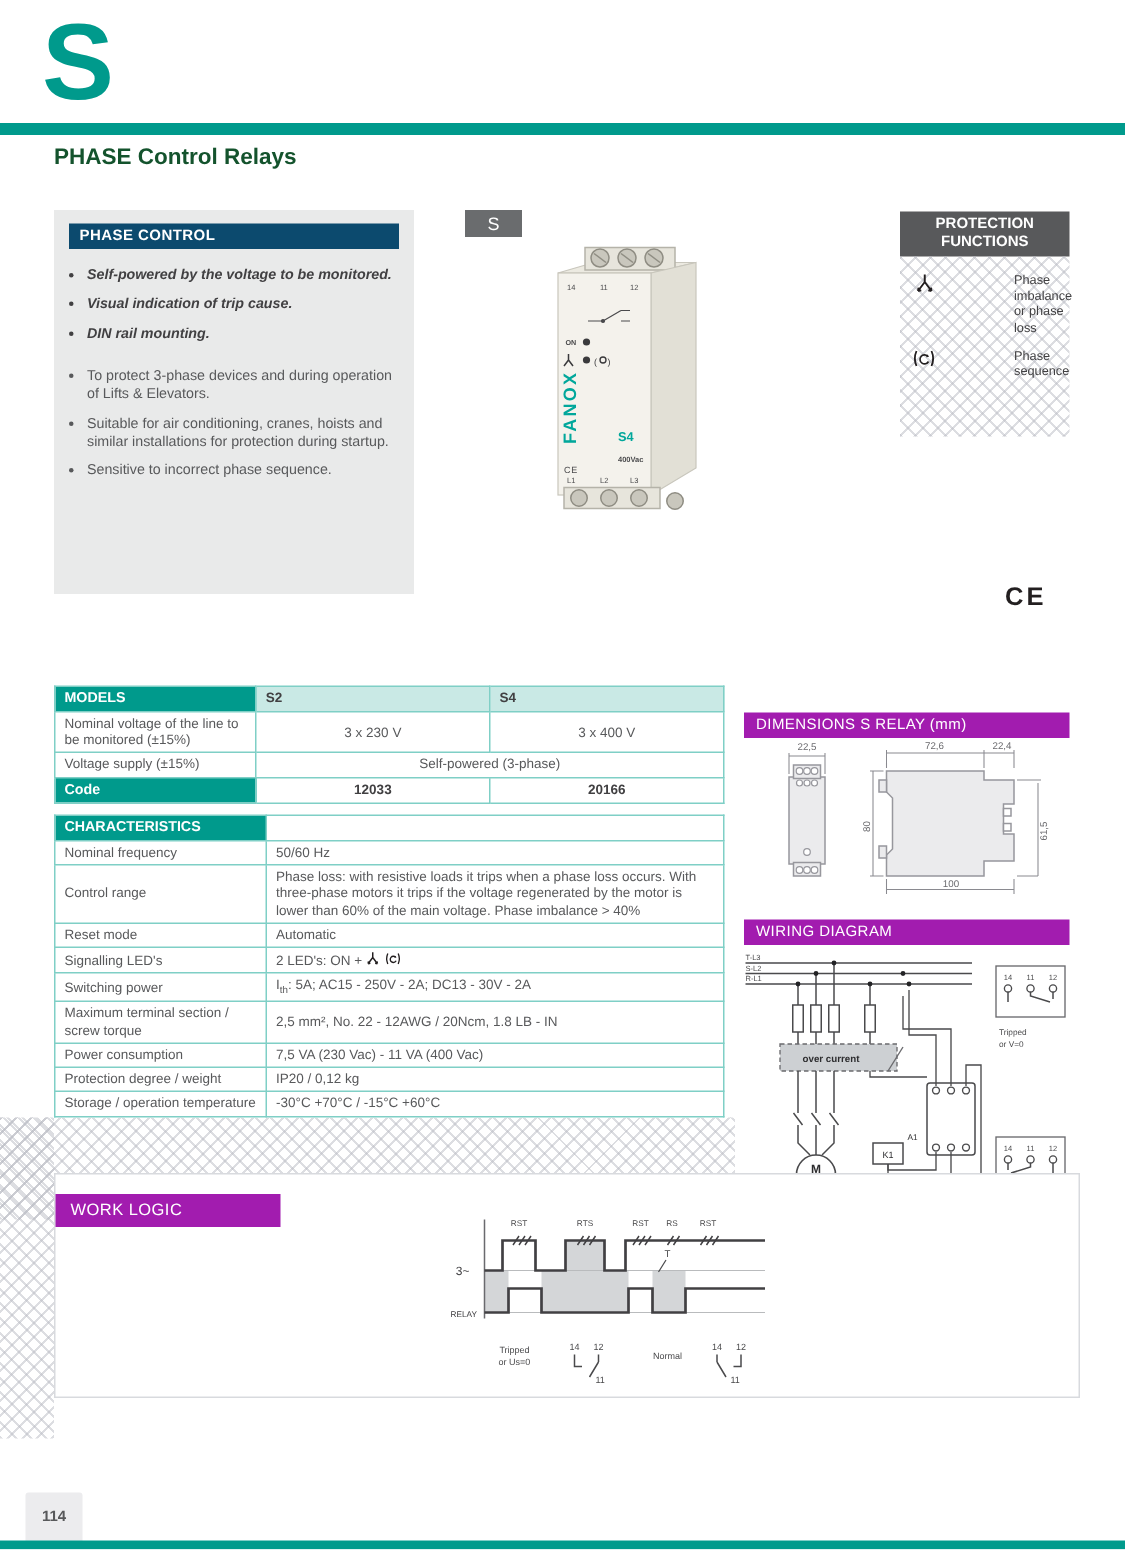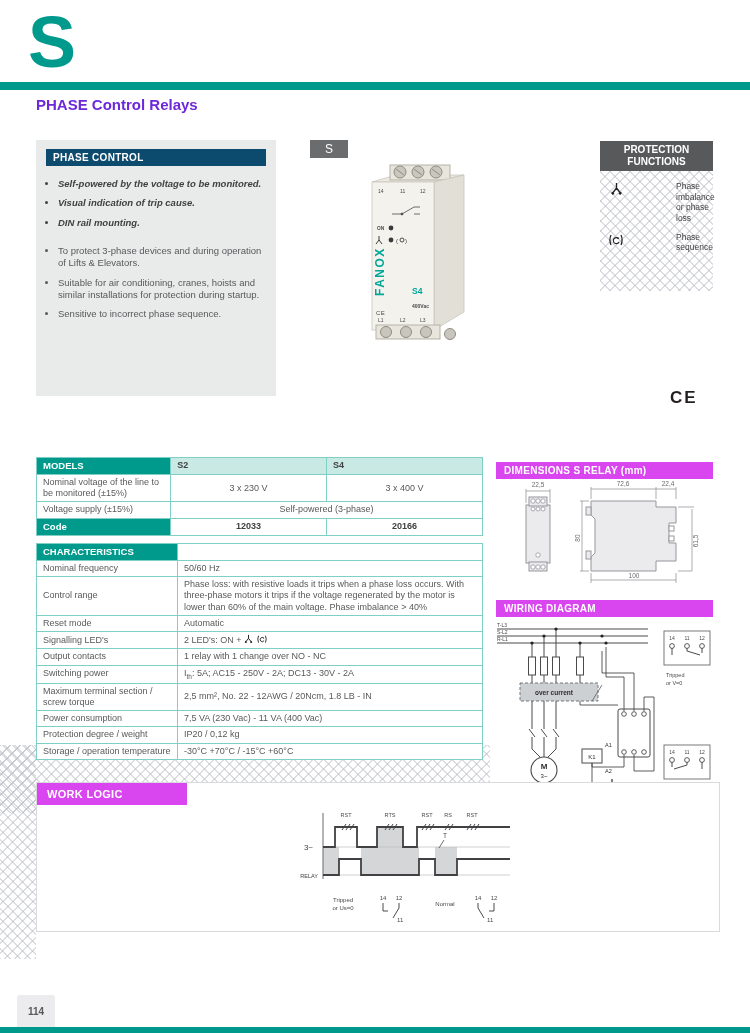--- a/index.html
+++ b/index.html
@@ -3,21 +3,21 @@
 <meta charset="utf-8">
 <style>
   html,body{margin:0;padding:0;background:#ffffff;}
   #page{position:relative;width:750px;height:1033px;background:#fff;overflow:hidden;
         font-family:"Liberation Sans",sans-serif;color:#58595b;}
   .abs{position:absolute;}
 
   
   #logo-s{left:28px;top:6px;font-size:72px;font-weight:bold;color:#009a8c;line-height:1;}
   #top-bar{left:0;top:82px;width:750px;height:8px;background:#009a8c;}
-  #page-title{left:36px;top:96px;font-size:15px;font-weight:bold;color:#6d28d9;}
+  #page-title{left:36px;top:96px;font-size:15px;font-weight:bold;color:#14532d;}
 
   
   #phase-panel{left:36px;top:140px;width:240px;height:256px;background:#e9eaea;z-index:1;}
   #phase-panel .hdr{margin:9px 10px 0 10px;background:#0c4a6e;color:#fff;font-size:10px;
       font-weight:bold;padding:3px 7px;letter-spacing:.3px;}
   #phase-panel ul{margin:12px 8px 0 10px;padding:0 0 0 12px;}
   #phase-panel li{margin-bottom:7px;font-size:9.5px;line-height:1.3;}
   #phase-panel .b1 li{font-weight:bold;font-style:italic;color:#414042;}
   #phase-panel .b2 li{color:#58595b;}
   #phase-panel .b2{margin-top:16px;}
@@ -48,21 +48,21 @@
   .teal-cell{background:#009a8c;color:#fff;font-weight:bold;font-size:9.5px;text-align:left;}
   .lt-cell{background:#c9e9e5;font-weight:bold;text-align:left;color:#414042;}
   .ctr{text-align:center;}
   .bold{font-weight:bold;color:#414042;}
   #models-table{left:36px;top:438px;z-index:1;margin-top:19px;}
   #char-table{left:36px;top:543px;z-index:1;background:#fff;}
   #char-table td:first-child{width:128px;}
   sub{font-size:6.5px;}
 
   
-  .gray-hdr{background:#d946ef;color:#fff;font-size:10px;font-weight:bold;padding:3px 8px;letter-spacing:.3px;}
+  .gray-hdr{background:#a21caf;color:#fff;font-size:10px;font-weight:normal;padding:3px 8px;letter-spacing:.3px;margin-top:13px;}
   #dim-panel{left:496px;top:462px;width:217px;z-index:1;}
   #wire-panel{left:496px;top:600px;width:217px;z-index:1;}
 
   
   #chev-a{left:0;top:745px;width:490px;height:68px;z-index:0;}
   #chev-b{left:0;top:745px;width:36px;height:214px;z-index:0;}
 
   
   #work-panel{left:36px;top:782px;width:684px;height:150px;background:#fff;
       border:1px solid #d8dade;z-index:1;box-sizing:border-box;}
@@ -278,24 +278,20 @@
         <svg width="9" height="10" viewBox="0 0 13 14" style="vertical-align:-1px;">
           <path d="M6.5,1 v5 M6.5,6 L2,12 M6.5,6 L11,12 M2,12 l2.2,-0.4 M2,12 l0.4,-2.2 M11,12 l-2.2,-0.4 M11,12 l-0.4,-2.2" stroke="#231f20" stroke-width="1.4" fill="none"></path>
         </svg>
         <svg width="12" height="9" viewBox="0 0 16 13" style="vertical-align:-1px;">
           <path d="M3,1 q-2.2,5 0,10 M13,1 q2.2,5 0,10 M10.5,4.5 a3,3 0 1 0 0.5,3.5" stroke="#231f20" stroke-width="1.3" fill="none"></path>
           <path d="M10.2,3.2 l1.2,1.6 l-2,0.3 z" fill="#231f20"></path>
         </svg>
       </td>
     </tr>
     <tr>
-      <td>Output contacts</td>
-      <td>1 relay with 1 change over NO - NC</td>
-    </tr>
-    <tr>
       <td>Switching power</td>
       <td><span>I</span><sub>th</sub><span>: 5A; AC15 - 250V - 2A; DC13 - 30V - 2A</span></td>
     </tr>
     <tr>
       <td>Maximum terminal section / screw torque</td>
       <td>2,5 mm², No. 22 - 12AWG / 20Ncm, 1.8 LB - IN</td>
     </tr>
     <tr>
       <td>Power consumption</td>
       <td>7,5 VA (230 Vac) - 11 VA (400 Vac)</td>

